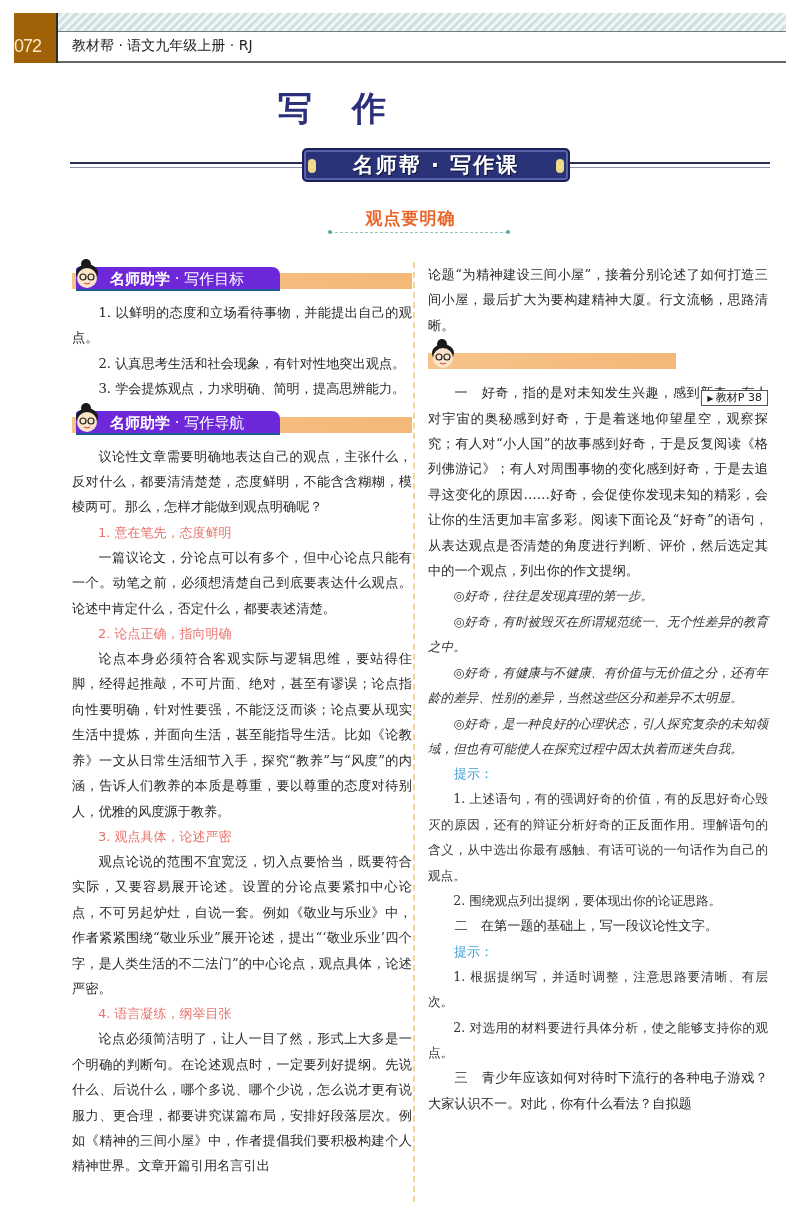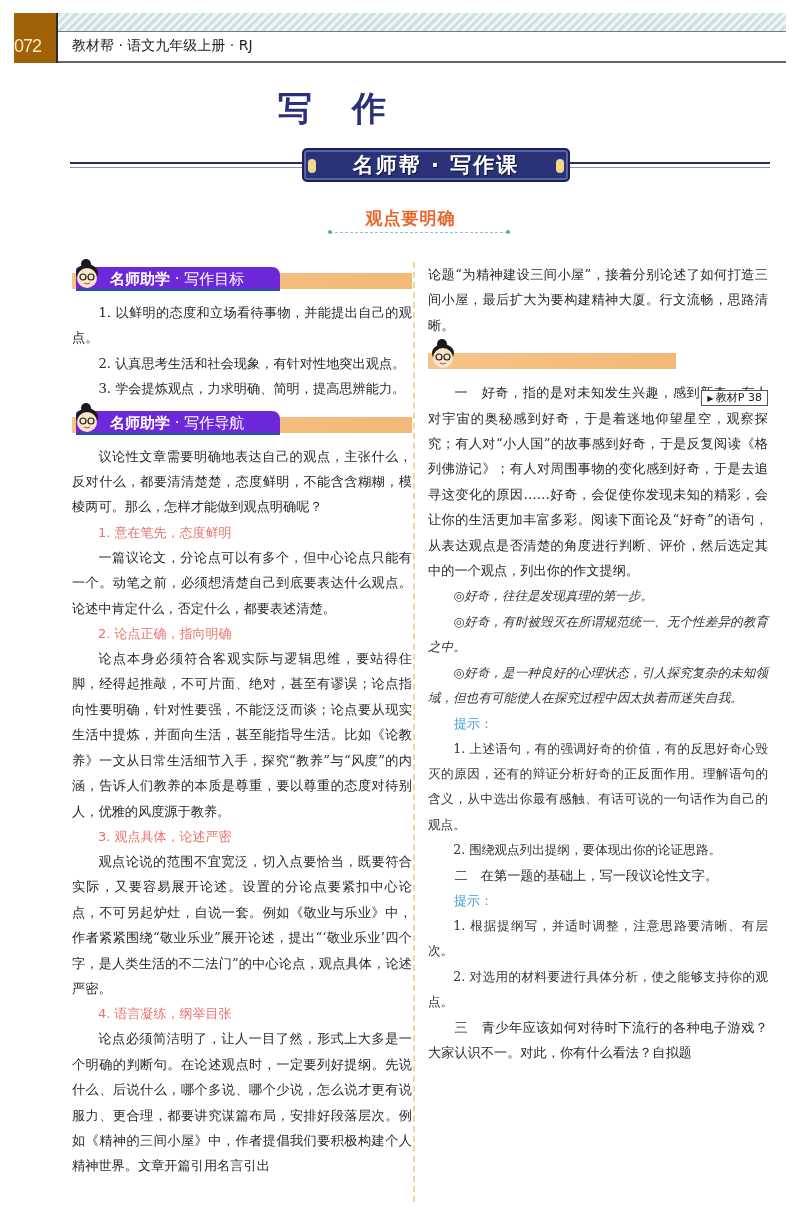--- a/index.html
+++ b/index.html
@@ -217,20 +217,21 @@
       <path d="M12 25 Q15 27 18 25" stroke="#c44" stroke-width="1" fill="none"></path>
     </svg>
     <div class="ref">
       <span style="font-size:8px;">▶ </span><span>教材P 38</span>
     </div>
   </div>
 
   <p class="body">一　好奇，指的是对未知发生兴趣，感到新奇。有人对宇宙的奥秘感到好奇，于是着迷地仰望星空，观察探究；有人对“小人国”的故事感到好奇，于是反复阅读《格列佛游记》；有人对周围事物的变化感到好奇，于是去追寻这变化的原因……好奇，会促使你发现未知的精彩，会让你的生活更加丰富多彩。阅读下面论及“好奇”的语句，从表达观点是否清楚的角度进行判断、评价，然后选定其中的一个观点，列出你的作文提纲。</p>
   <p class="quote">◎好奇，往往是发现真理的第一步。</p>
   <p class="quote">◎好奇，有时被毁灭在所谓规范统一、无个性差异的教育之中。</p>
+  <p class="quote">◎好奇，有健康与不健康、有价值与无价值之分，还有年龄的差异、性别的差异，当然这些区分和差异不太明显。</p>
   <p class="quote">◎好奇，是一种良好的心理状态，引人探究复杂的未知领域，但也有可能使人在探究过程中因太执着而迷失自我。</p>
 
   <p class="hint">提示：</p>
   <p class="hintbody">1. 上述语句，有的强调好奇的价值，有的反思好奇心毁灭的原因，还有的辩证分析好奇的正反面作用。理解语句的含义，从中选出你最有感触、有话可说的一句话作为自己的观点。</p>
   <p class="hintbody">2. 围绕观点列出提纲，要体现出你的论证思路。</p>
 
   <p class="body">二　在第一题的基础上，写一段议论性文字。</p>
   <p class="hint">提示：</p>
   <p class="hintbody">1. 根据提纲写，并适时调整，注意思路要清晰、有层次。</p>
   <p class="hintbody">2. 对选用的材料要进行具体分析，使之能够支持你的观点。</p>

